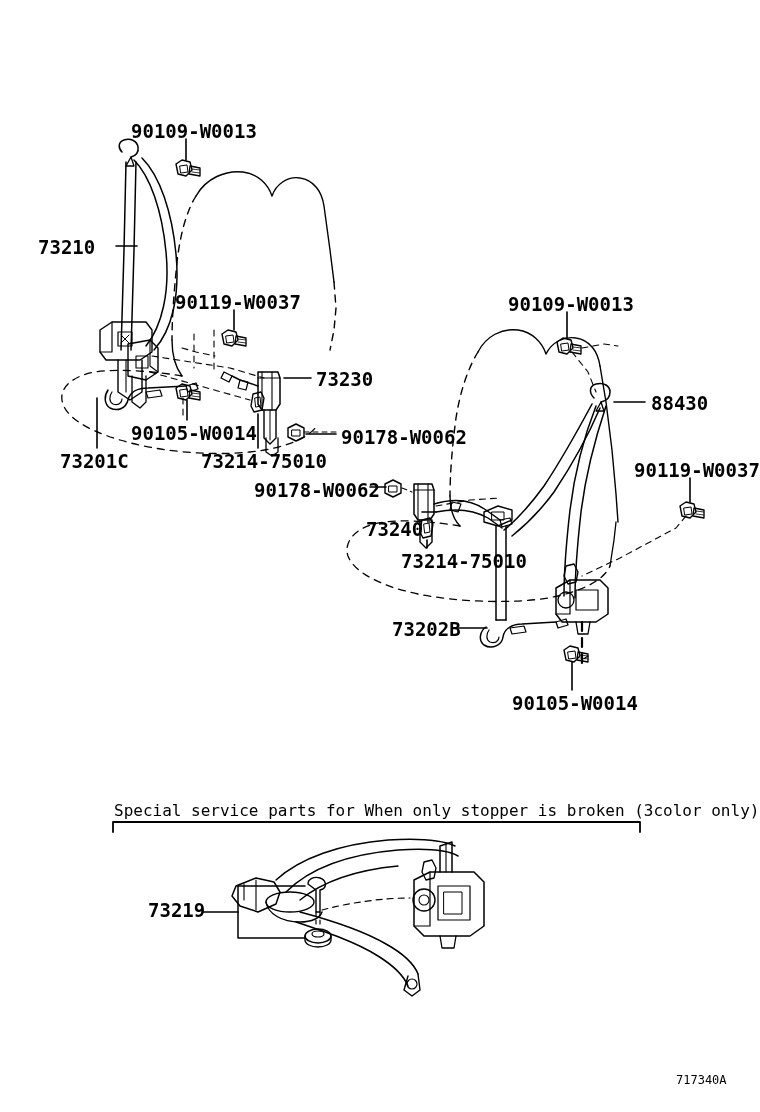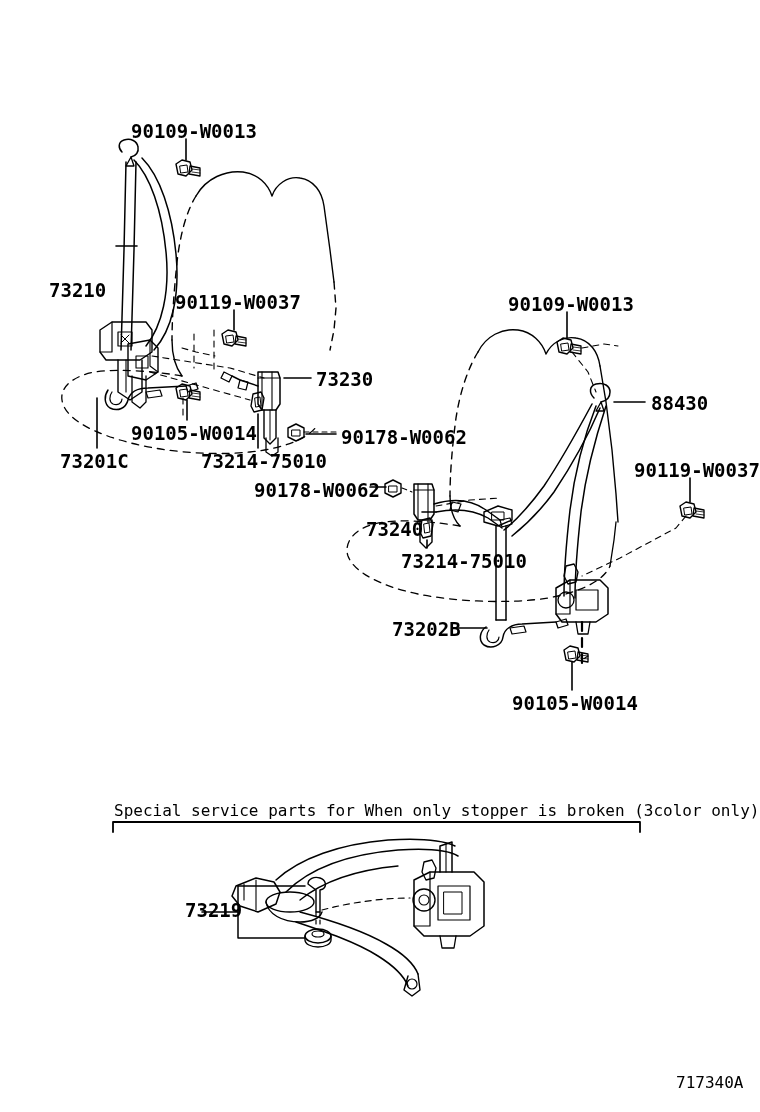--- a/index.html
+++ b/index.html
@@ -27,21 +27,21 @@
     font-family:"DejaVu Sans Mono","Liberation Mono",monospace;
     font-weight:normal;
     font-size:16px;
     white-space:nowrap;
     color:#000;
   }
   .diagcode{
     position:absolute;
     font-family:"DejaVu Sans Mono","Liberation Mono",monospace;
     font-weight:normal;
-    font-size:16px;
+    font-size:12px;
     white-space:nowrap;
     color:#000;
   }
 </style>
 </head>
 <body>
 
 <div id="stage">
 
   <svg class="layer" viewBox="0 0 760 1112">
@@ -279,21 +279,21 @@
       <path d="M440 872 L 440 846 L 452 842 L 452 872" stroke-width="1.5"></path>
       <path d="M446 872 L 446 844" stroke-width="1.1"></path>
 
       <path d="M424 862 L 432 860 L 436 868 L 434 878 L 426 880 L 422 872 Z" stroke-width="1.3"></path>
 
     </g>
   </svg>
 
   <div class="lbl" style="left:131px;top:122px;">90109-W0013</div>
 
-  <div class="lbl" style="left:49px;top:238px;margin-top:43px;">73210</div>
+  <div class="lbl" style="left:38px;top:238px;">73210</div>
 
   <div class="lbl" style="left:175px;top:293px;">90119-W0037</div>
 
   <div class="lbl" style="left:316px;top:370px;">73230</div>
 
   <div class="lbl" style="left:131px;top:424px;">90105-W0014</div>
 
   <div class="lbl" style="left:341px;top:428px;">90178-W0062</div>
 
   <div class="lbl" style="left:60px;top:452px;">73201C</div>
@@ -309,19 +309,19 @@
   <div class="lbl" style="left:392px;top:620px;text-align:right;">73202B</div>
 
   <div class="lbl" style="left:508px;top:295px;">90109-W0013</div>
 
   <div class="lbl" style="left:651px;top:394px;">88430</div>
 
   <div class="lbl" style="left:634px;top:461px;">90119-W0037</div>
 
   <div class="lbl" style="left:512px;top:694px;">90105-W0014</div>
 
-  <div class="lbl" style="left:148px;top:901px;margin-left:37px;">73219</div>
+  <div class="lbl" style="left:148px;top:901px;">73219</div>
 
   <div class="note" style="left:114px;top:801px;">Special service parts for When only stopper is broken (3color only)</div>
 
   <div class="diagcode" style="left:676px;top:1073px;">717340A</div>
 
 </div>
 
 </body></html>

